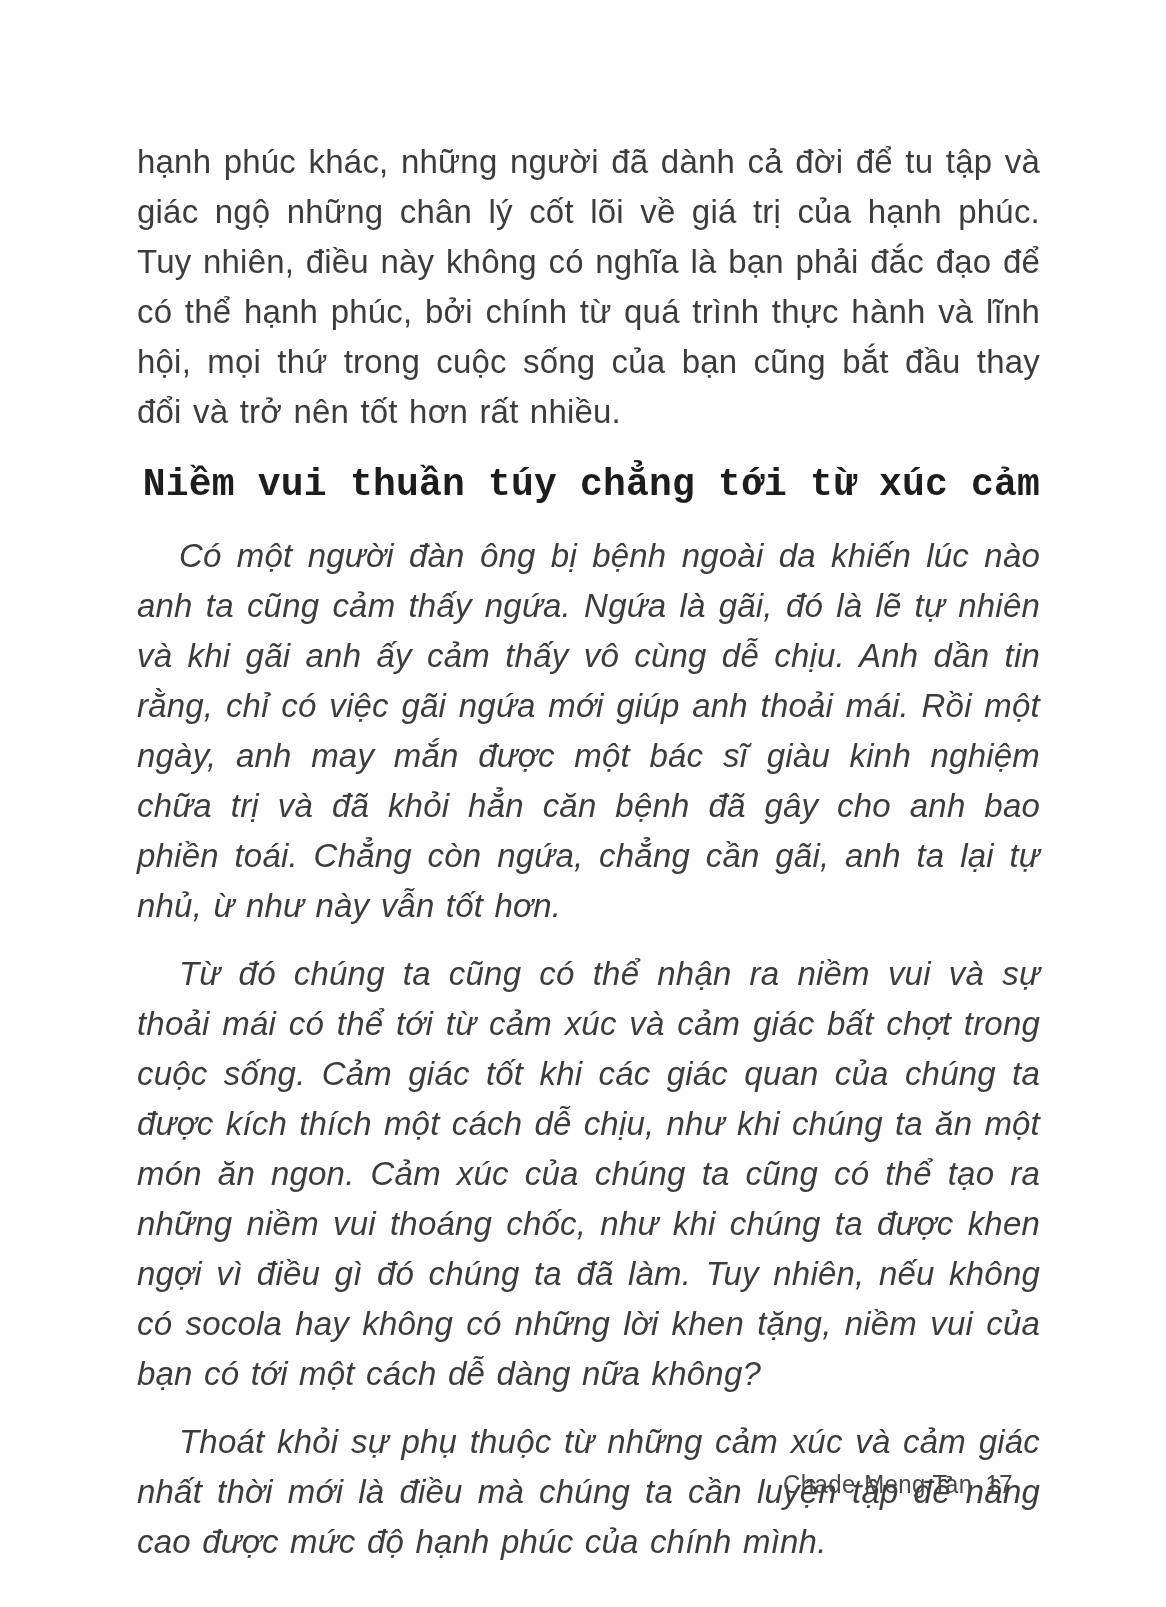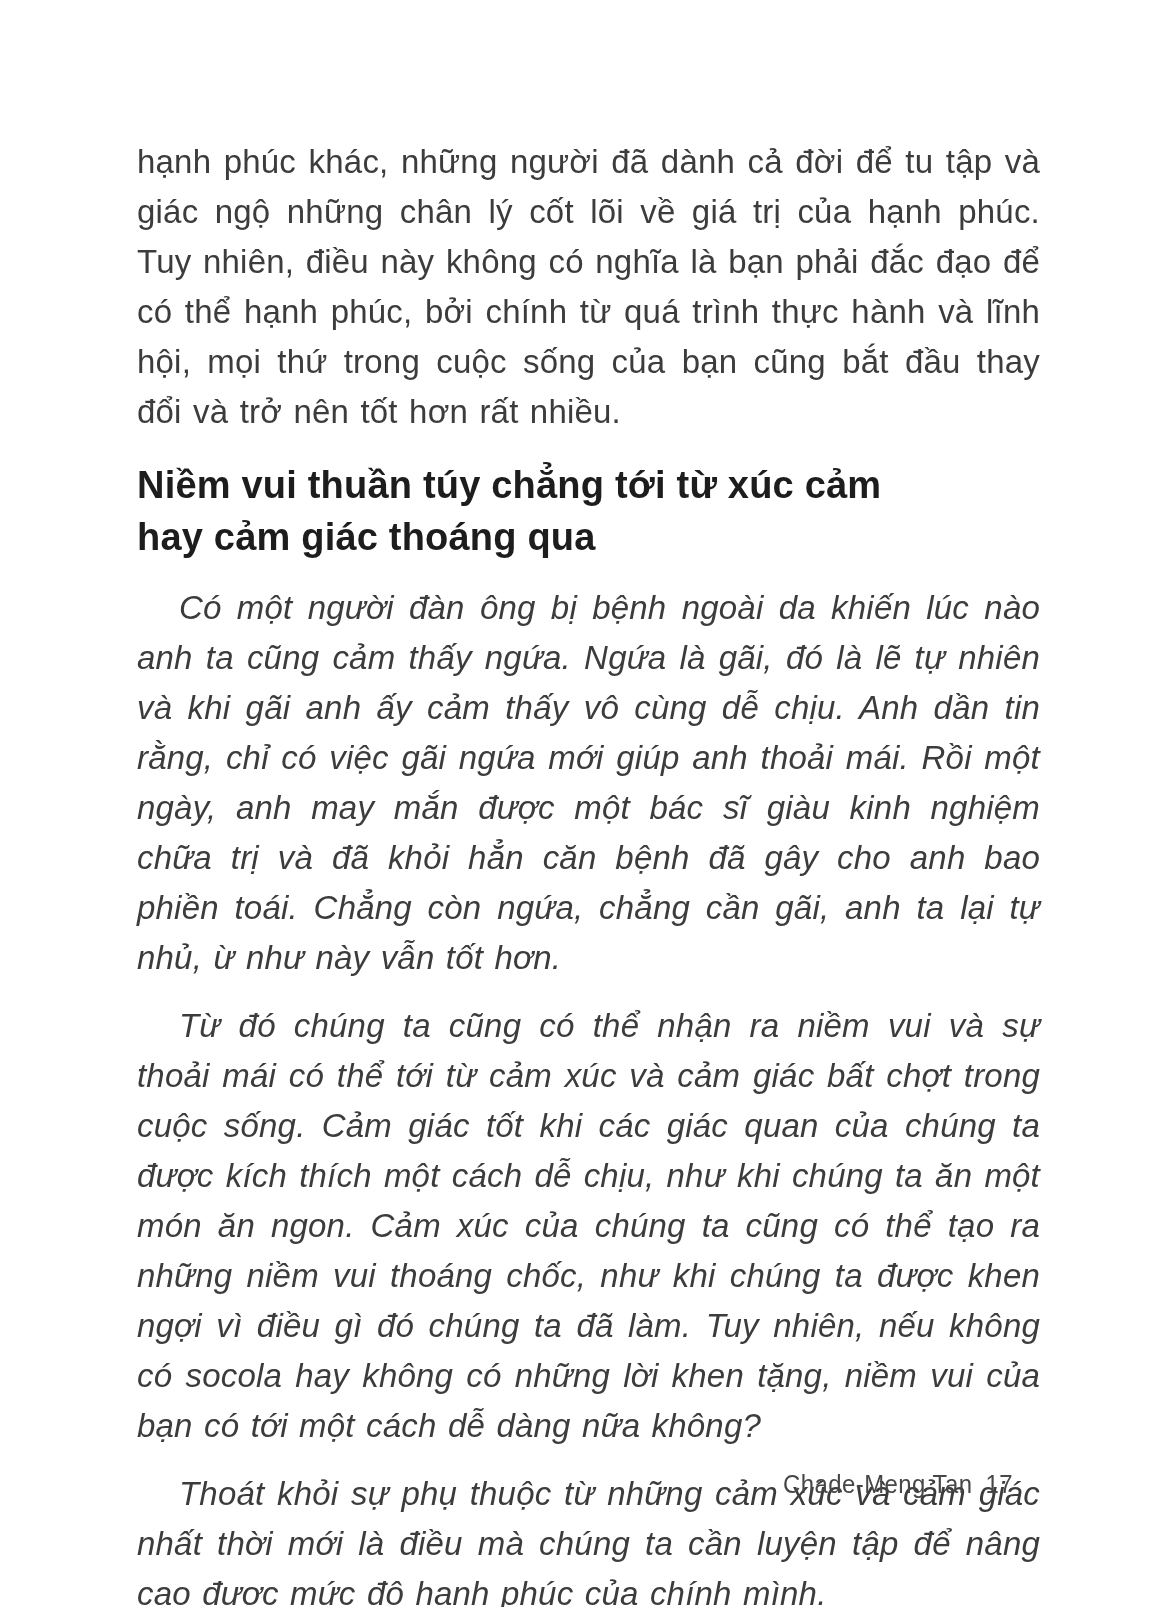--- a/index.html
+++ b/index.html
@@ -36,22 +36,23 @@
   .indent {
     text-indent: 42px;
     font-style: italic;
   }
   .section-heading {
     margin: 22px 0 20px 0;
     font-size: 38px;
     line-height: 52px;
     font-weight: bold;
     color: #1d1d1d;
-    text-align: left;
+    text-align: right;
     letter-spacing: 0.2px;
+    font-family: Liberation Mono, monospace;
   }
   .section-heading .hline {
     display: block;
   }
   .page-footer {
     position: absolute;
     right: 153px;
     top: 1468px;
     font-size: 26px;
     line-height: 32px;
@@ -68,21 +69,20 @@
 </head>
 <body>
 
 <div class="page">
   <div class="content">
 
     <p class="body-par">hạnh phúc khác, những người đã dành cả đời để tu tập và giác ngộ những chân lý cốt lõi về giá trị của hạnh phúc. Tuy nhiên, điều này không có nghĩa là bạn phải đắc đạo để có thể hạnh phúc, bởi chính từ quá trình thực hành và lĩnh hội, mọi thứ trong cuộc sống của bạn cũng bắt đầu thay đổi và trở nên tốt hơn rất nhiều.</p>
 
     <h2 class="section-heading">
       <span class="hline">Niềm vui thuần túy chẳng tới từ xúc cảm</span>
-      <span class="hline">hay cảm giác thoáng qua</span>
     </h2>
 
     <p class="body-par spaced indent">Có một người đàn ông bị bệnh ngoài da khiến lúc nào anh ta cũng cảm thấy ngứa. Ngứa là gãi, đó là lẽ tự nhiên và khi gãi anh ấy cảm thấy vô cùng dễ chịu. Anh dần tin rằng, chỉ có việc gãi ngứa mới giúp anh thoải mái. Rồi một ngày, anh may mắn được một bác sĩ giàu kinh nghiệm chữa trị và đã khỏi hẳn căn bệnh đã gây cho anh bao phiền toái. Chẳng còn ngứa, chẳng cần gãi, anh ta lại tự nhủ, ừ như này vẫn tốt hơn.</p>
 
     <p class="body-par spaced indent">Từ đó chúng ta cũng có thể nhận ra niềm vui và sự thoải mái có thể tới từ cảm xúc và cảm giác bất chợt trong cuộc sống. Cảm giác tốt khi các giác quan của chúng ta được kích thích một cách dễ chịu, như khi chúng ta ăn một món ăn ngon. Cảm xúc của chúng ta cũng có thể tạo ra những niềm vui thoáng chốc, như khi chúng ta được khen ngợi vì điều gì đó chúng ta đã làm. Tuy nhiên, nếu không có socola hay không có những lời khen tặng, niềm vui của bạn có tới một cách dễ dàng nữa không?</p>
 
     <p class="body-par spaced indent">Thoát khỏi sự phụ thuộc từ những cảm xúc và cảm giác nhất thời mới là điều mà chúng ta cần luyện tập để nâng cao được mức độ hạnh phúc của chính mình.</p>
 
   </div>
 

